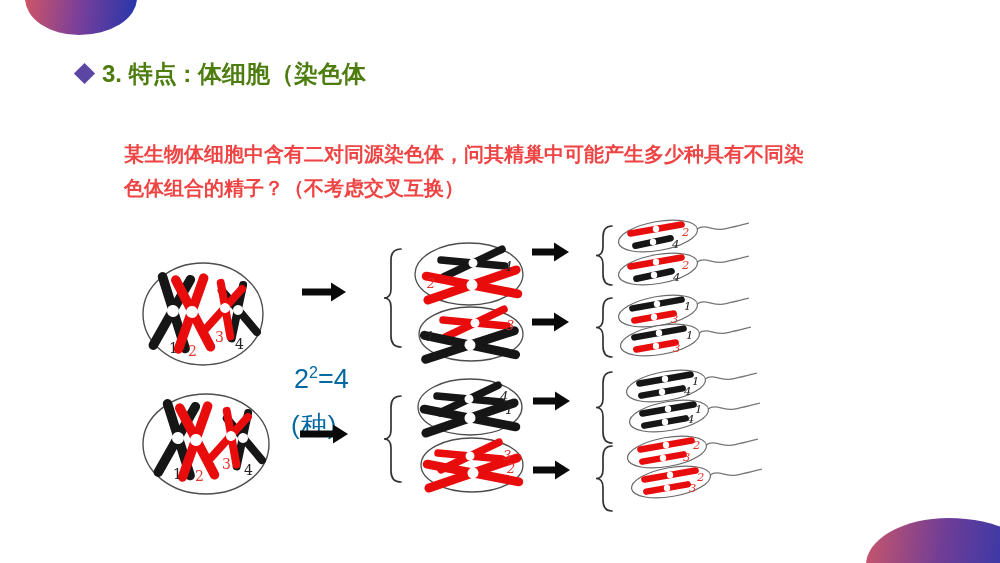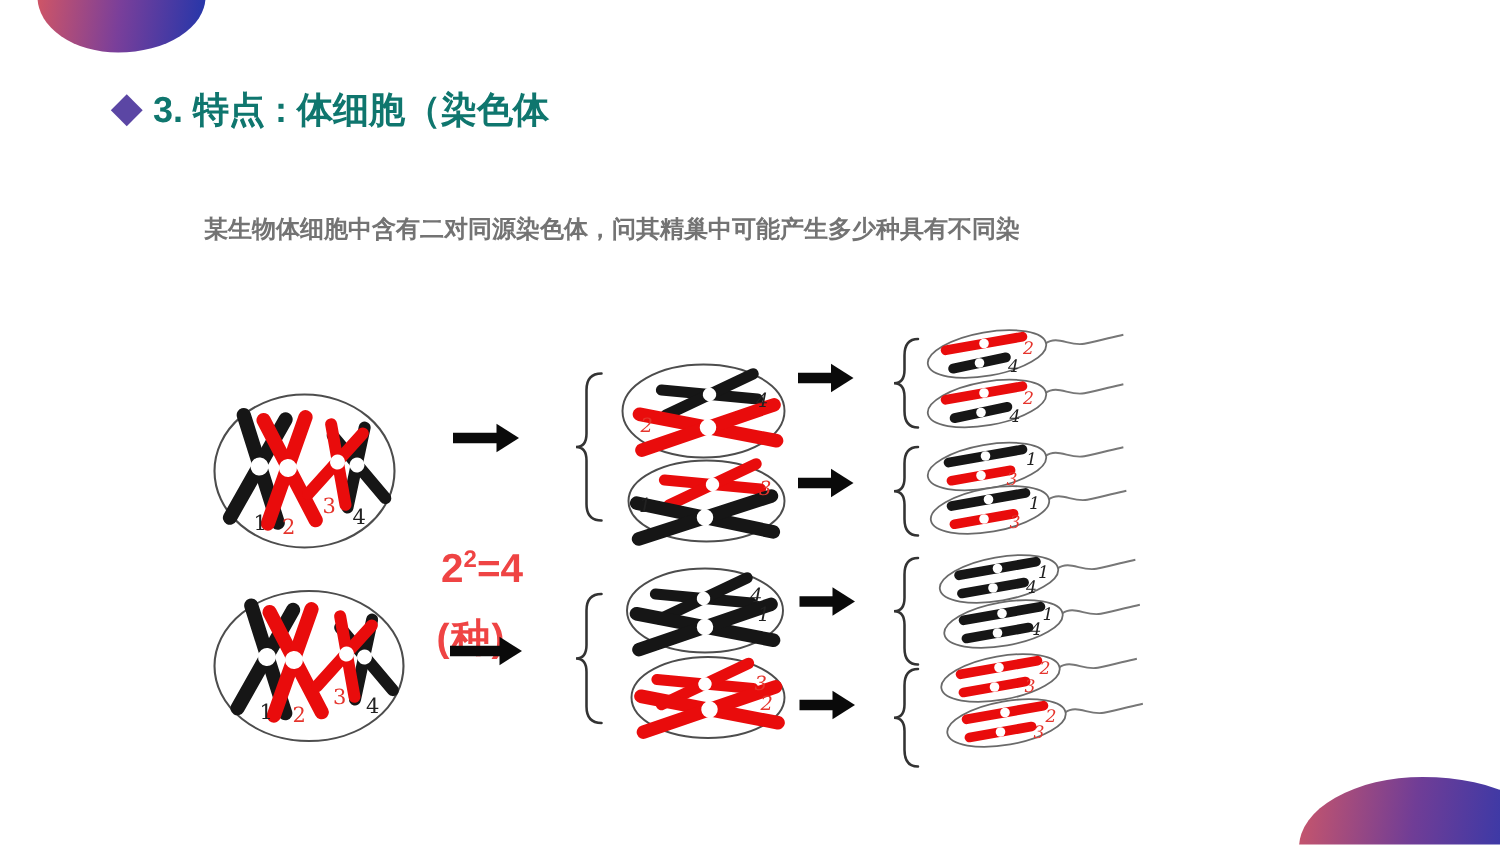--- a/index.html
+++ b/index.html
@@ -12,51 +12,52 @@
     border-radius:0 0 52% 48% / 0 0 100% 100%;
     background:linear-gradient(97deg,#cf5566 0%,#7a3f9a 48%,#2236aa 100%);
   }
   .deco-br{
     position:absolute;left:866px;top:518px;width:172px;height:47px;
     border-radius:48% 52% 0 0 / 100% 100% 0 0;
     background:linear-gradient(97deg,#c9566b 0%,#703d96 45%,#1d37b0 100%);
   }
   .title-row{
     position:absolute;left:77px;top:58px;display:flex;align-items:flex-start;
-    color:#0f766e;font-weight:bold;font-size:24px;line-height:31px;
+    color:#4d7c0f;font-weight:bold;font-size:24px;line-height:31px;
   }
   .bullet{
     width:15px;height:15px;background:#5B46A4;transform:rotate(45deg);
     margin:8px 10px 0 0;flex:none;
   }
   .question{
-    position:absolute;left:136px;top:137px;width:740px;
-    font-size:16px;font-weight:bold;color:#737373;line-height:34px;
-  }
-  .formula{position:absolute;color:#ef4444;font-weight:bold;white-space:nowrap;}
+    position:absolute;left:124px;top:137px;width:740px;
+    font-size:20px;font-weight:bold;color:#ef4444;line-height:34px;
+  }
+  .formula{position:absolute;color:#0369a1;font-weight:normal;white-space:nowrap;}
   #formula-line1{left:294px;top:364px;font-size:27px;}
   #formula-line1 sup{font-size:16px;}
   #formula-line2{left:291px;top:408px;font-size:26px;letter-spacing:1px;}
   #diagram-svg{position:absolute;left:0;top:0;pointer-events:none;}
 </style>
 </head>
 <body>
 
 <div class="deco-tl"></div>
 <div class="deco-br"></div>
 
 <div class="title-row">
   <span class="bullet"></span>
   <div>
     <div>3. 特点 : 体细胞（染色体</div>
   </div>
 </div>
 
 <div class="question">
   <div>某生物体细胞中含有二对同源染色体，问其精巢中可能产生多少种具有不同染</div>
+  <div>色体组合的精子？（不考虑交叉互换）</div>
 </div>
 
 <div class="formula" id="formula-line1"><span>2</span><sup>2</sup><span>=4</span></div>
 <div class="formula" id="formula-line2">(种)</div>
 
 <svg id="diagram-svg" width="1000" height="563" viewBox="0 0 1000 563">
     <path d="M 401 249 Q 391 249 391 260 L 391 289
     Q 391 298 384 298 Q 391 298 391 307 L 391 336
     Q 391 347 401 347" fill="none" stroke="#333333" stroke-width="1.7" stroke-linecap="round"></path>
     <path d="M 401 396 Q 391 396 391 407 L 391 430

